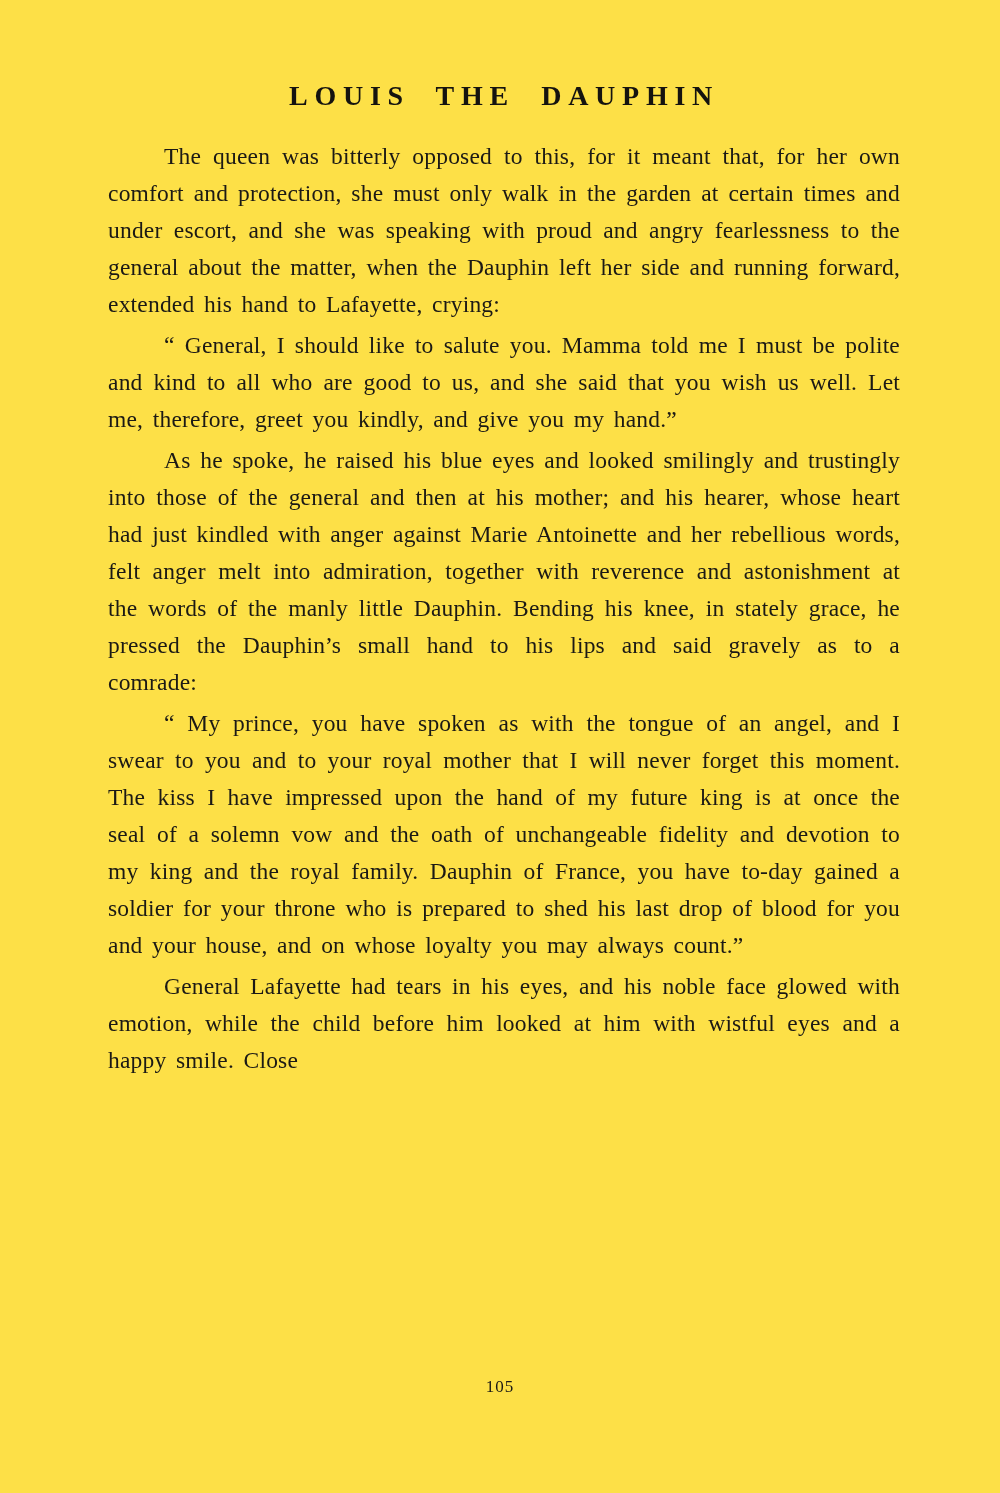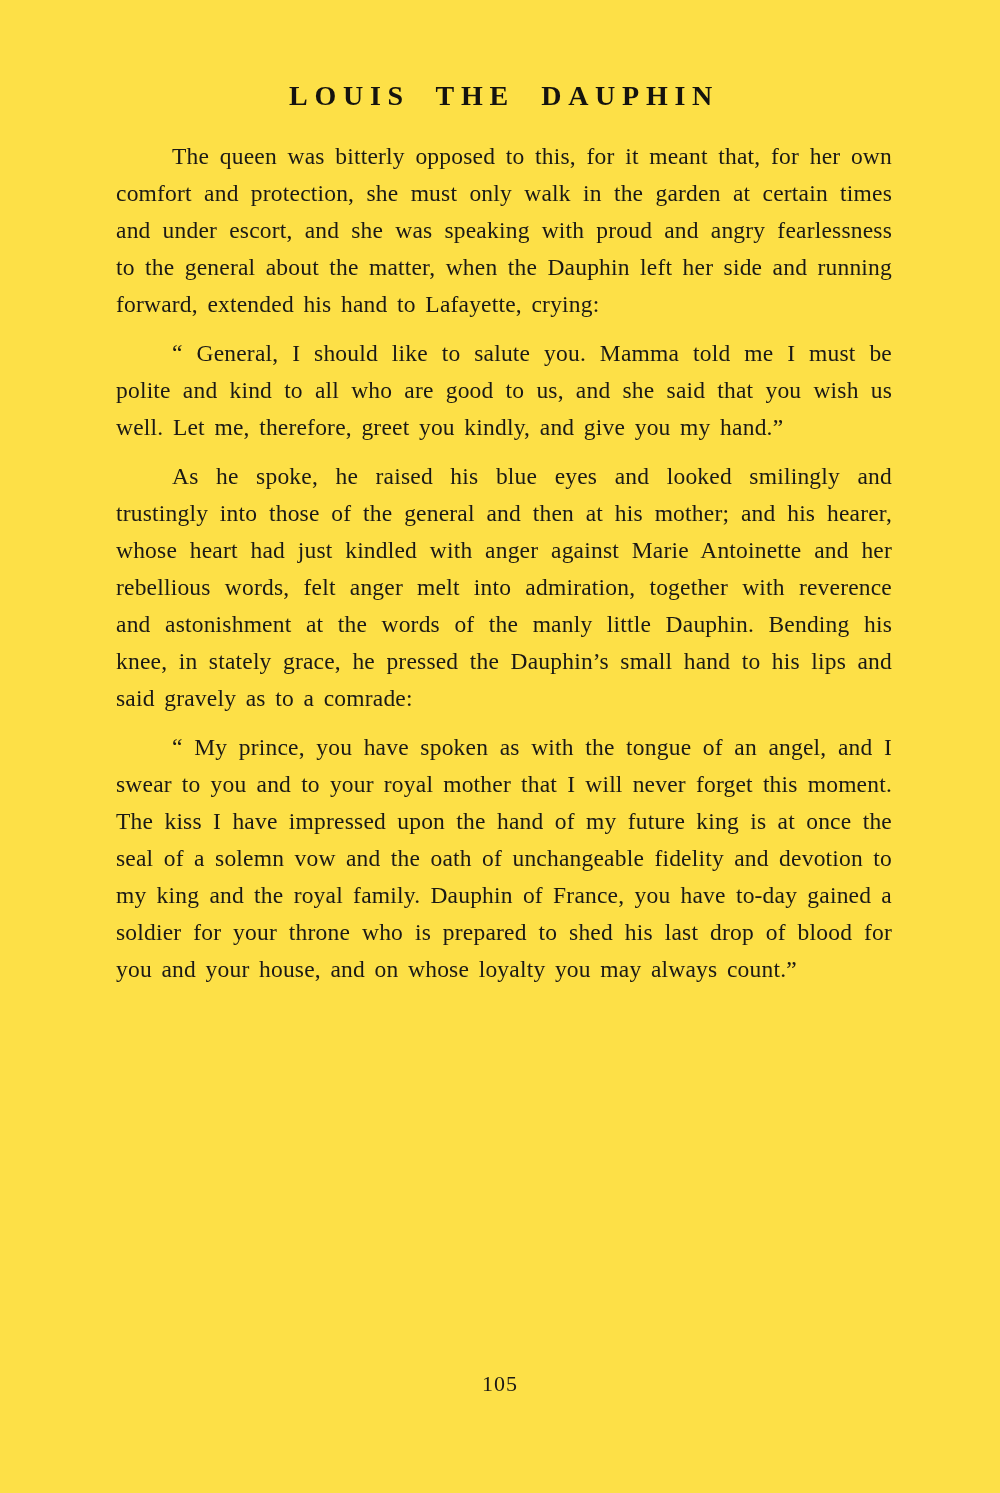--- a/index.html
+++ b/index.html
@@ -24,49 +24,50 @@
   .running-head {
     text-align: center;
     font-weight: bold;
     font-size: 28px;
     letter-spacing: 0.24em;
     word-spacing: 0.45em;
     margin: 0 0 26px 0;
     color: #15130f;
   }
   .body-text p {
-    margin: 12px;
+    margin: 4px;
     font-size: 23.5px;
     line-height: 37px;
     text-align: justify;
     text-indent: 56px;
     word-spacing: 3.5px;
     letter-spacing: 0.2px;
     color: #1b1915;
   }
   .page-number {
     position: absolute;
     left: 0;
     right: 0;
     bottom: 96px;
     text-align: center;
-    font-size: 22px;
+    font-size: 17px;
     letter-spacing: 1px;
     color: #1b1915;
   }
 </style>
 </head>
 <body>
 
 <div class="page">
 
   <h1 class="running-head">LOUIS THE DAUPHIN</h1>
 
   <div class="body-text">
     <p>The queen was bitterly opposed to this, for it meant that, for her own comfort and protection, she must only walk in the garden at certain times and under escort, and she was speaking with proud and angry fearlessness to the general about the matter, when the Dauphin left her side and running forward, extended his hand to Lafayette, crying:</p>
     <p>“ General, I should like to salute you. Mamma told me I must be polite and kind to all who are good to us, and she said that you wish us well. Let me, therefore, greet you kindly, and give you my hand.”</p>
     <p>As he spoke, he raised his blue eyes and looked smilingly and trustingly into those of the general and then at his mother; and his hearer, whose heart had just kindled with anger against Marie Antoinette and her rebellious words, felt anger melt into admiration, together with reverence and astonishment at the words of the manly little Dauphin. Bending his knee, in stately grace, he pressed the Dauphin’s small hand to his lips and said gravely as to a comrade:</p>
     <p>“ My prince, you have spoken as with the tongue of an angel, and I swear to you and to your royal mother that I will never forget this moment. The kiss I have impressed upon the hand of my future king is at once the seal of a solemn vow and the oath of unchangeable fidelity and devotion to my king and the royal family. Dauphin of France, you have to-day gained a soldier for your throne who is prepared to shed his last drop of blood for you and your house, and on whose loyalty you may always count.”</p>
+    <p>General Lafayette had tears in his eyes, and his noble face glowed with emotion, while the child before him looked at him with wistful eyes and a happy smile. Close</p>
   </div>
 
   <div class="page-number">105</div>
 
 </div>
 
 </body></html>

